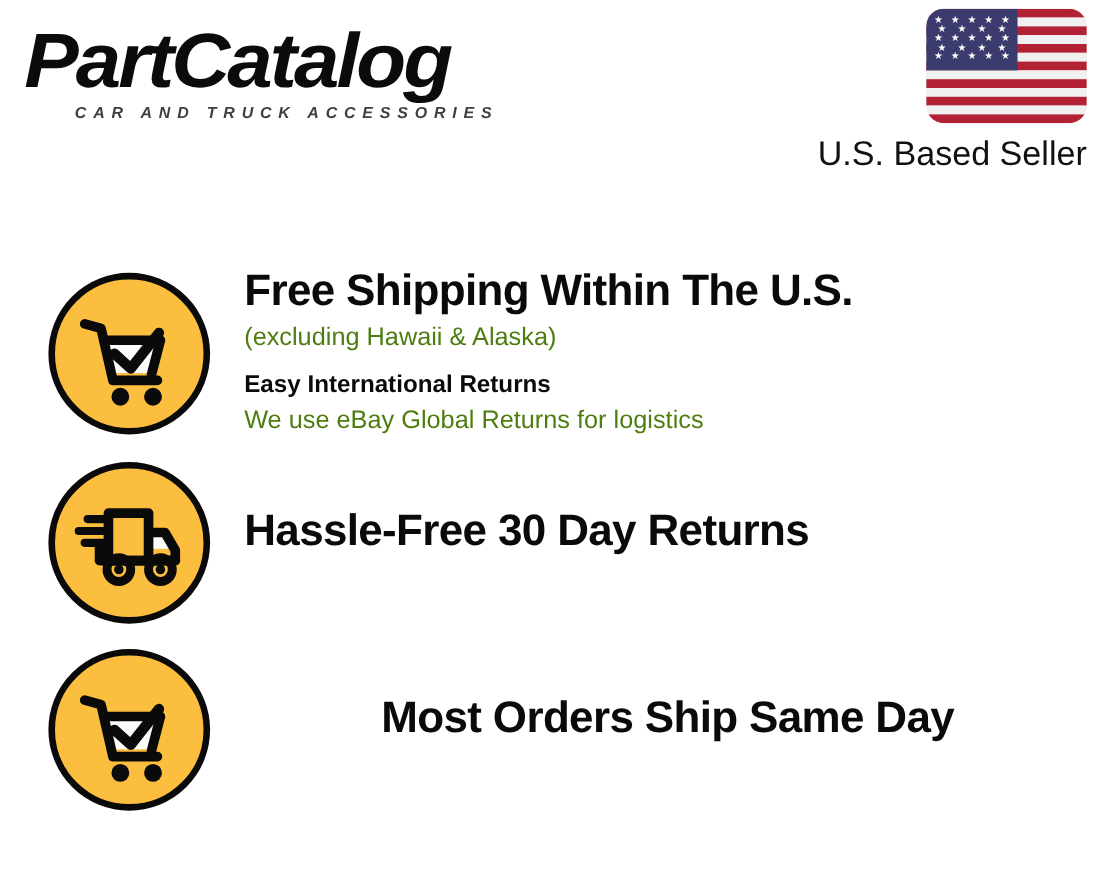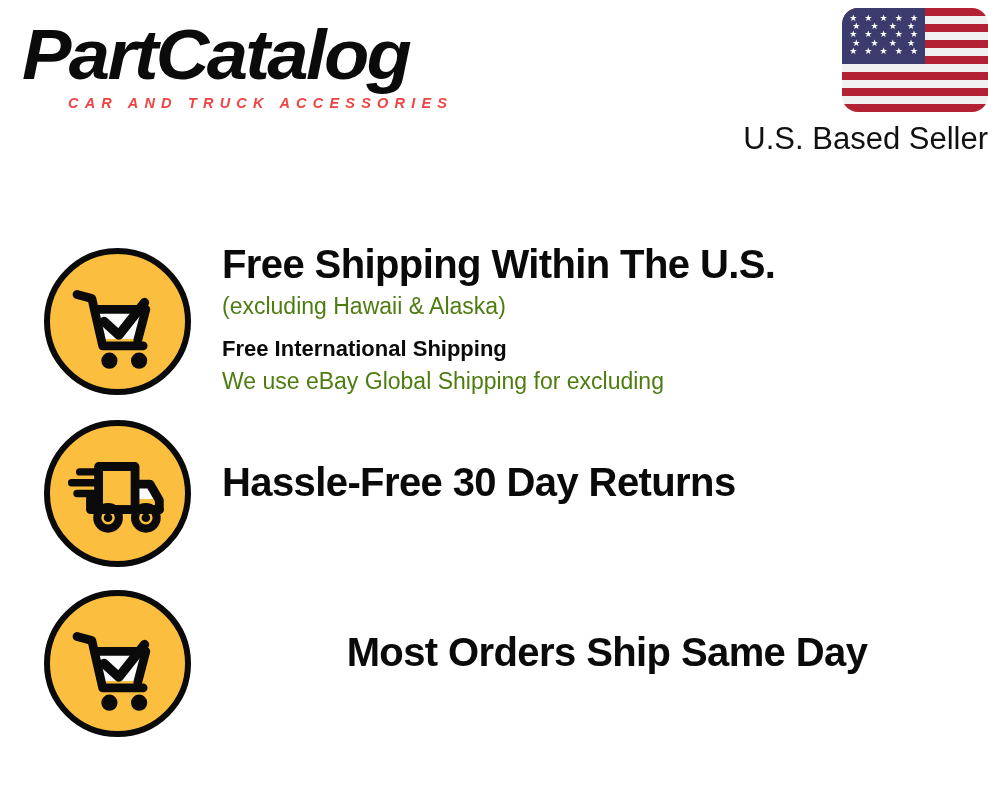--- a/index.html
+++ b/index.html
@@ -41,21 +41,21 @@
     transform-origin: left center;
     white-space: nowrap;
   }
 
   .brand-tagline {
     font-family: "Liberation Sans", "DejaVu Sans", sans-serif;
     font-weight: 700;
     font-style: italic;
     font-size: 14.5px;
     letter-spacing: 6.2px;
-    color: #ef4444;
+    color: #404040;
     white-space: nowrap;
     margin-top: 3px;
     margin-left: 46px;
   }
 
   
   .seller-badge {
     position: absolute;
     right: 12px;
     top: 8px;
@@ -261,22 +261,22 @@
           <path d="M20 30 L31 33 L39 68 L69 68" fill="none" stroke="#0a0a0a" stroke-width="6.5" stroke-linecap="round" stroke-linejoin="round"></path>
           <path d="M33 41 L71 41 L65 64" fill="none" stroke="#0a0a0a" stroke-width="6.5" stroke-linecap="round" stroke-linejoin="round"></path>
           <path d="M40 50 L51 60 L70 36" fill="none" stroke="#0a0a0a" stroke-width="7" stroke-linecap="round" stroke-linejoin="round"></path>
           <circle cx="44" cy="79" r="6" fill="#0a0a0a"></circle>
           <circle cx="66" cy="79" r="6" fill="#0a0a0a"></circle>
         </svg>
       </div>
       <div class="feature-text">
         <div class="feature-title">Free Shipping Within The U.S.</div>
         <div class="feature-sub">(excluding Hawaii &amp; Alaska)</div>
-        <div class="feature-sub-bold">Free International Shipping</div>
-        <div class="feature-sub">We use eBay Global Shipping for excluding</div>
+        <div class="feature-sub-bold">Easy International Returns</div>
+        <div class="feature-sub">We use eBay Global Returns for logistics</div>
       </div>
     </div>
 
     <div class="feature-row row-2">
       <div class="icon-badge">
         <svg viewBox="0 0 100 100" aria-hidden="true">
           <polygon points="64,43 74,43 79,54 64,54" fill="#fbfbfb"></polygon>
           <path d="M36 30 H63 V62 H36 Z" fill="none" stroke="#0a0a0a" stroke-width="6.5" stroke-linejoin="round"></path>
           <path d="M63 43 H74 L81 55 V62 H63" fill="none" stroke="#0a0a0a" stroke-width="6.5" stroke-linejoin="round"></path>
           <path d="M36 62 H81" stroke="#0a0a0a" stroke-width="6.5" stroke-linecap="round"></path>

